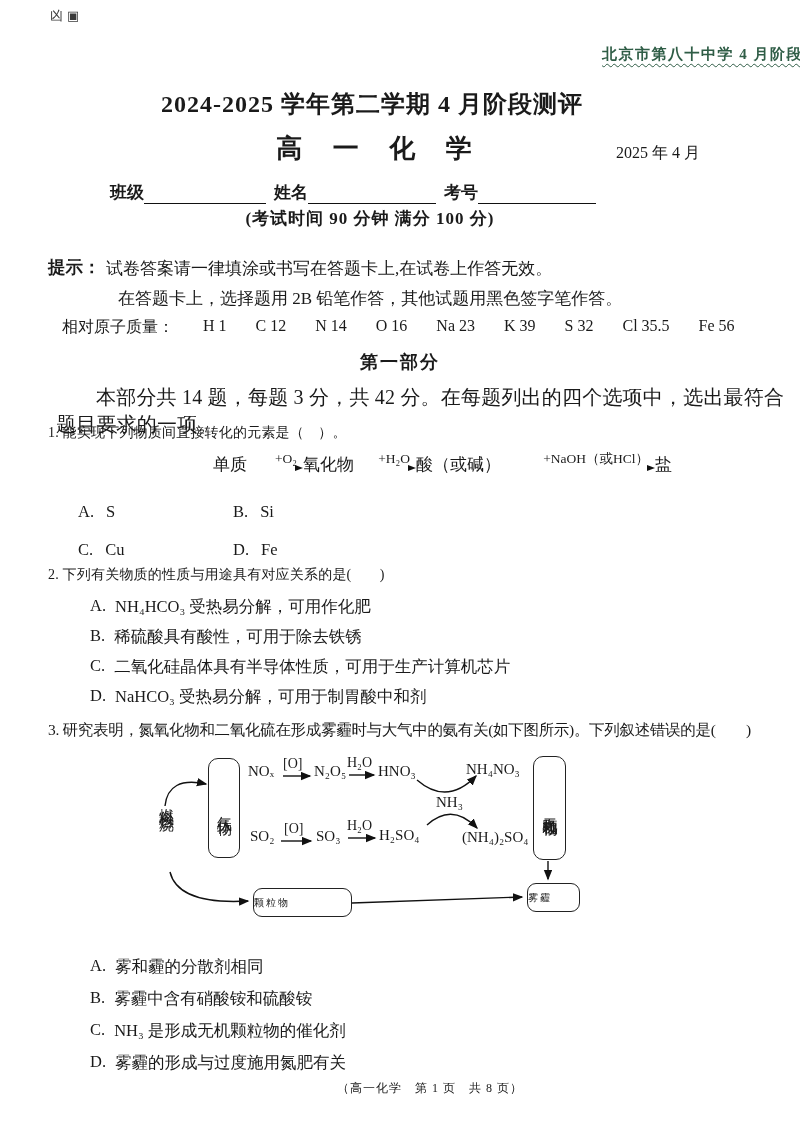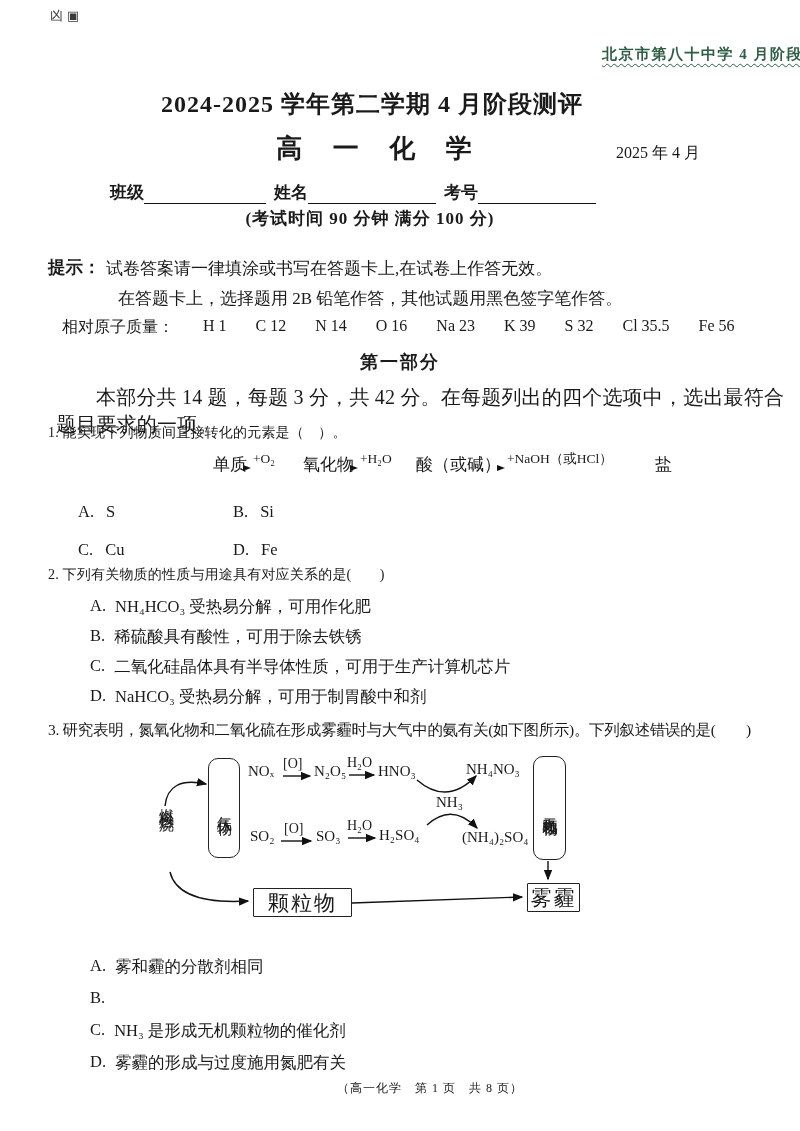--- a/index.html
+++ b/index.html
@@ -39,21 +39,21 @@
 
   
   .stem{font-size:14px;letter-spacing:0.2px}
   .q1-stem{left:48px;top:424px}
   .q2-stem{left:48px;top:566px}
   .q3-stem{left:48px;top:720px;font-size:15.5px;letter-spacing:-0.3px;white-space:nowrap}
 
   
   .chain{left:213px;top:452px;display:flex;align-items:flex-end;font-size:17px;white-space:nowrap}
   .chain .node{line-height:1.2}
-  .arr{display:inline-flex;flex-direction:column;align-items:flex-start;margin:0 2px 6px 2px}
+  .arr{display:inline-flex;flex-direction:column;align-items:flex-end;margin:0 2px 6px 2px}
   .arr .albl{font-size:13.5px;line-height:1.1;text-align:center;padding:0 4px}
   .arr .shaft{height:0;border-top:1.6px solid #111;position:relative;margin-top:2px}
   .arr .shaft::after{
     content:"";position:absolute;right:-2px;top:-4.4px;
     border-left:8px solid #111;border-top:3.6px solid transparent;border-bottom:3.6px solid transparent;
   }
 
   
   .optrow{display:flex;font-size:16.5px}
   .optrow .cell{width:155px;display:flex;gap:12px}
@@ -62,21 +62,21 @@
   .opt{display:flex;gap:9px;font-size:16.5px;white-space:nowrap}
   .q2-a{left:90px;top:596px}.q2-b{left:90px;top:626px}.q2-c{left:90px;top:656px}.q2-d{left:90px;top:686px}
   .q3-a{left:90px;top:956px}.q3-b{left:90px;top:988px}.q3-c{left:90px;top:1020px}.q3-d{left:90px;top:1052px}
 
   
   .diag{left:150px;top:742px;width:490px;height:186px}
   .diag .lbl{position:absolute;font-size:15px;white-space:nowrap;line-height:1.1}
   .diag .small{font-size:14px}
   .vtext{writing-mode:vertical-rl;text-orientation:upright;letter-spacing:3px}
   .vbox{position:absolute;border:1.6px solid #222;border-radius:10px;display:flex;align-items:center;justify-content:center;font-size:15px}
-  .hbox{position:absolute;border:1.6px solid #222;border-radius:1px;display:flex;align-items:center;justify-content:center;font-size:21px;letter-spacing:2px}
+  .hbox{position:absolute;border:1.6px solid #222;border-radius:9px;display:flex;align-items:center;justify-content:flex-start;font-size:10px;letter-spacing:2px}
   .fuel{left:8px;top:54px;font-size:16px}
   .gas-box{left:58px;top:16px;width:30px;height:98px}
   .inorg-box{left:383px;top:14px;width:31px;height:102px}
   .part-box{left:103px;top:146px;width:97px;height:27px}
   .smog-box{left:377px;top:141px;width:51px;height:27px}
   .diagsvg{position:absolute;left:0;top:0}
 
   
   .footer{left:60px;width:740px;top:1080px;font-size:12px;letter-spacing:1px}
 </style>
@@ -228,20 +228,21 @@
     <span>雾霾</span>
   </div>
 </div>
 
 <div class="abs opt q3-a">
   <span>A.</span>
   <span>雾和霾的分散剂相同</span>
 </div>
 <div class="abs opt q3-b">
   <span>B.</span>
+  <span>雾霾中含有硝酸铵和硫酸铵</span>
 </div>
 <div class="abs opt q3-c">
   <span>C.</span>
   <span>NH₃ 是形成无机颗粒物的催化剂</span>
 </div>
 <div class="abs opt q3-d">
   <span>D.</span>
   <span>雾霾的形成与过度施用氮肥有关</span>
 </div>
 

